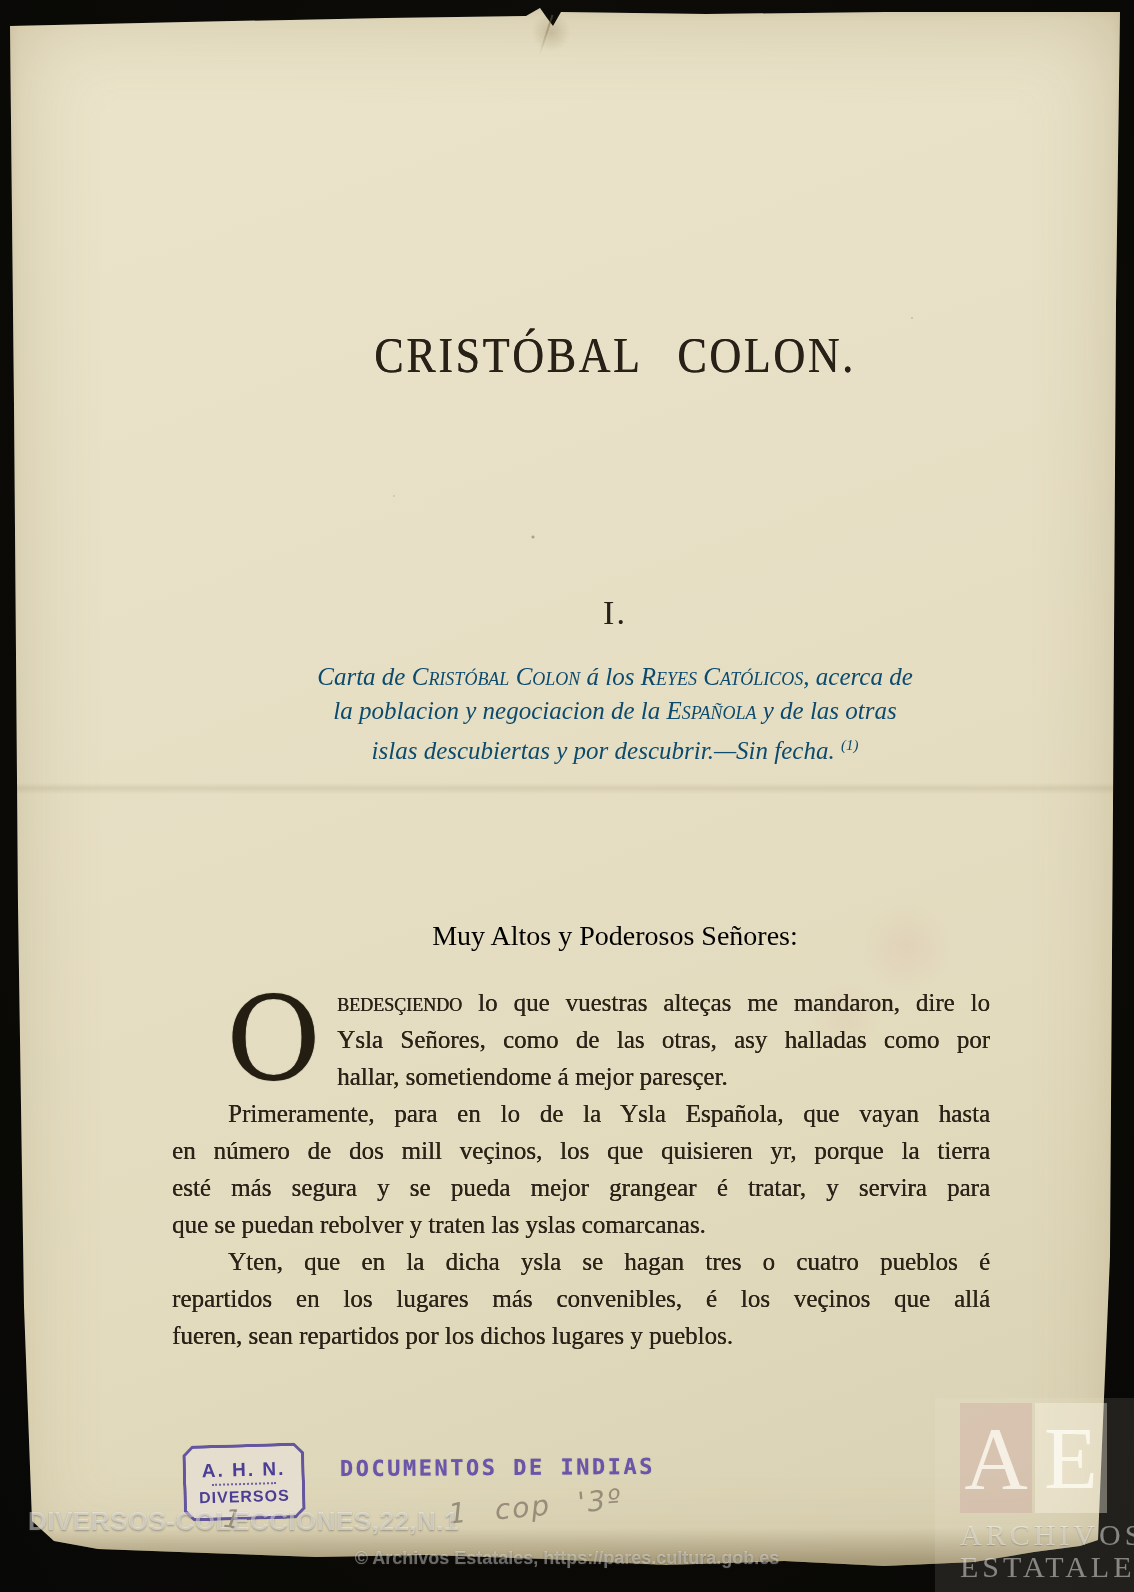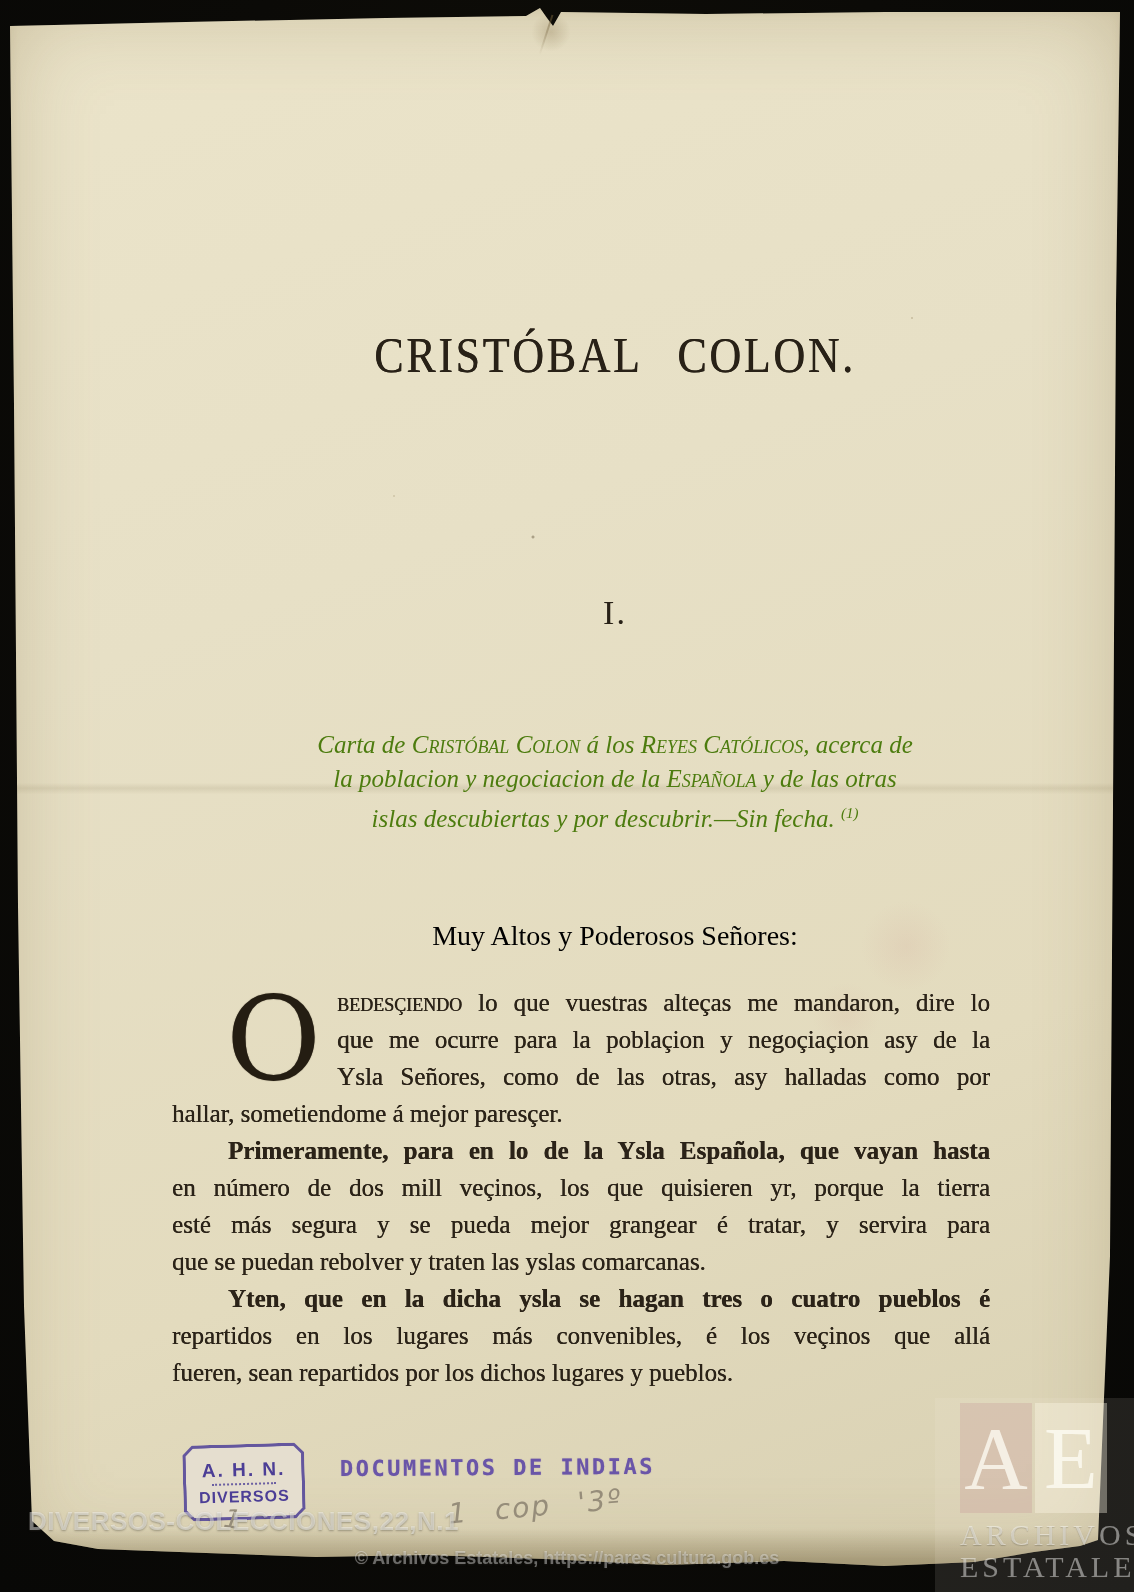--- a/index.html
+++ b/index.html
@@ -34,29 +34,29 @@
   .crease{position:absolute;left:545px;top:14px;width:2px;height:42px;
     background:linear-gradient(to bottom,rgba(110,92,55,.55),rgba(110,92,55,0));
     transform:rotate(18deg);z-index:2;}
   
   .print{position:absolute;left:0;top:0;width:1082px;height:1592px;z-index:3;color:#282117;}
   .center-col{position:absolute;left:180px;width:870px;text-align:center;}
   .doc-title{top:326px;font-size:50px;letter-spacing:3px;word-spacing:26px;
     transform:scaleX(.88);transform-origin:50% 50%;
     text-shadow:.4px 0 0 currentColor;white-space:nowrap;}
   .section-num{top:594px;font-size:34px;letter-spacing:2px;}
-  .heading{top:728px;font-size:25px;font-style:italic;line-height:34px;color:#4d7c0f;}
+  .heading{top:660px;font-size:25px;font-style:italic;line-height:34px;color:#0c4a6e;}
   .sc{font-variant:small-caps;}
   .heading sup{font-size:15px;font-style:italic;}
   .salutation{top:920px;font-size:28px;color:#000000;}
   .bodytext{position:absolute;left:172px;top:984px;width:818px;font-size:25px;line-height:37px;
     text-shadow:.3px 0 0 currentColor;color:#2b2318;}
   .bline{text-align:justify;text-align-last:justify;height:37px;overflow:hidden;}
   .bline.last{text-align-last:left;}
-  .bline.indent{padding-left:56px;font-weight:bold;}
+  .bline.indent{padding-left:56px;}
   .dropcap{float:left;font-family:"DejaVu Serif",serif;font-size:116px;line-height:94px;
     height:102px;margin:8px 16px 0 54px;color:#241d12;text-shadow:0 0 1px rgba(40,30,15,.6);}
   
   .stamp-ahn{position:absolute;left:183px;top:1444px;width:122px;height:76px;z-index:4;
     transform:rotate(-1.6deg);color:#4e3f99;
     clip-path:polygon(10px 0,112px 0,122px 10px,122px 66px,112px 76px,10px 76px,0 66px,0 10px);
     background:rgba(78,63,153,.85);}
   .stamp-ahn .inner{position:absolute;left:3px;top:3px;right:3px;bottom:3px;
     clip-path:polygon(8px 0,108px 0,116px 8px,116px 62px,108px 70px,8px 70px,0 62px,0 8px);
     background:#e5decf;display:flex;flex-direction:column;align-items:center;justify-content:center;}
@@ -108,21 +108,20 @@
     <div><span>Carta de </span><span class="sc">Cristóbal Colon</span><span> á los </span><span class="sc">Reyes Católicos</span><span>, acerca de</span></div>
     <div><span>la poblacion y negociacion de la </span><span class="sc">Española</span><span> y de las otras</span></div>
     <div><span>islas descubiertas y por descubrir.—Sin fecha. </span><sup>(1)</sup></div>
   </div>
 
   <div class="center-col salutation">Muy Altos y Poderosos Señores:</div>
 
   <div class="bodytext">
     <div class="dropcap">O</div>
     <div class="bline"><span class="sc">bedesçiendo</span><span> lo que vuestras alteças me mandaron, dire lo</span></div>
-    <div class="bline">que me ocurre para la poblaçion y negoçiaçion asy de la</div>
     <div class="bline">Ysla Señores, como de las otras, asy halladas como por</div>
     <div class="bline last">hallar, sometiendome á mejor paresçer.</div>
     <div class="bline indent">Primeramente, para en lo de la Ysla Española, que vayan hasta</div>
     <div class="bline">en número de dos mill veçinos, los que quisieren yr, porque la tierra</div>
     <div class="bline">esté más segura y se pueda mejor grangear é tratar, y servira para</div>
     <div class="bline last">que se puedan rebolver y traten las yslas comarcanas.</div>
     <div class="bline indent">Yten, que en la dicha ysla se hagan tres o cuatro pueblos é</div>
     <div class="bline">repartidos en los lugares más convenibles, é los veçinos que allá</div>
     <div class="bline last">fueren, sean repartidos por los dichos lugares y pueblos.</div>
   </div>

